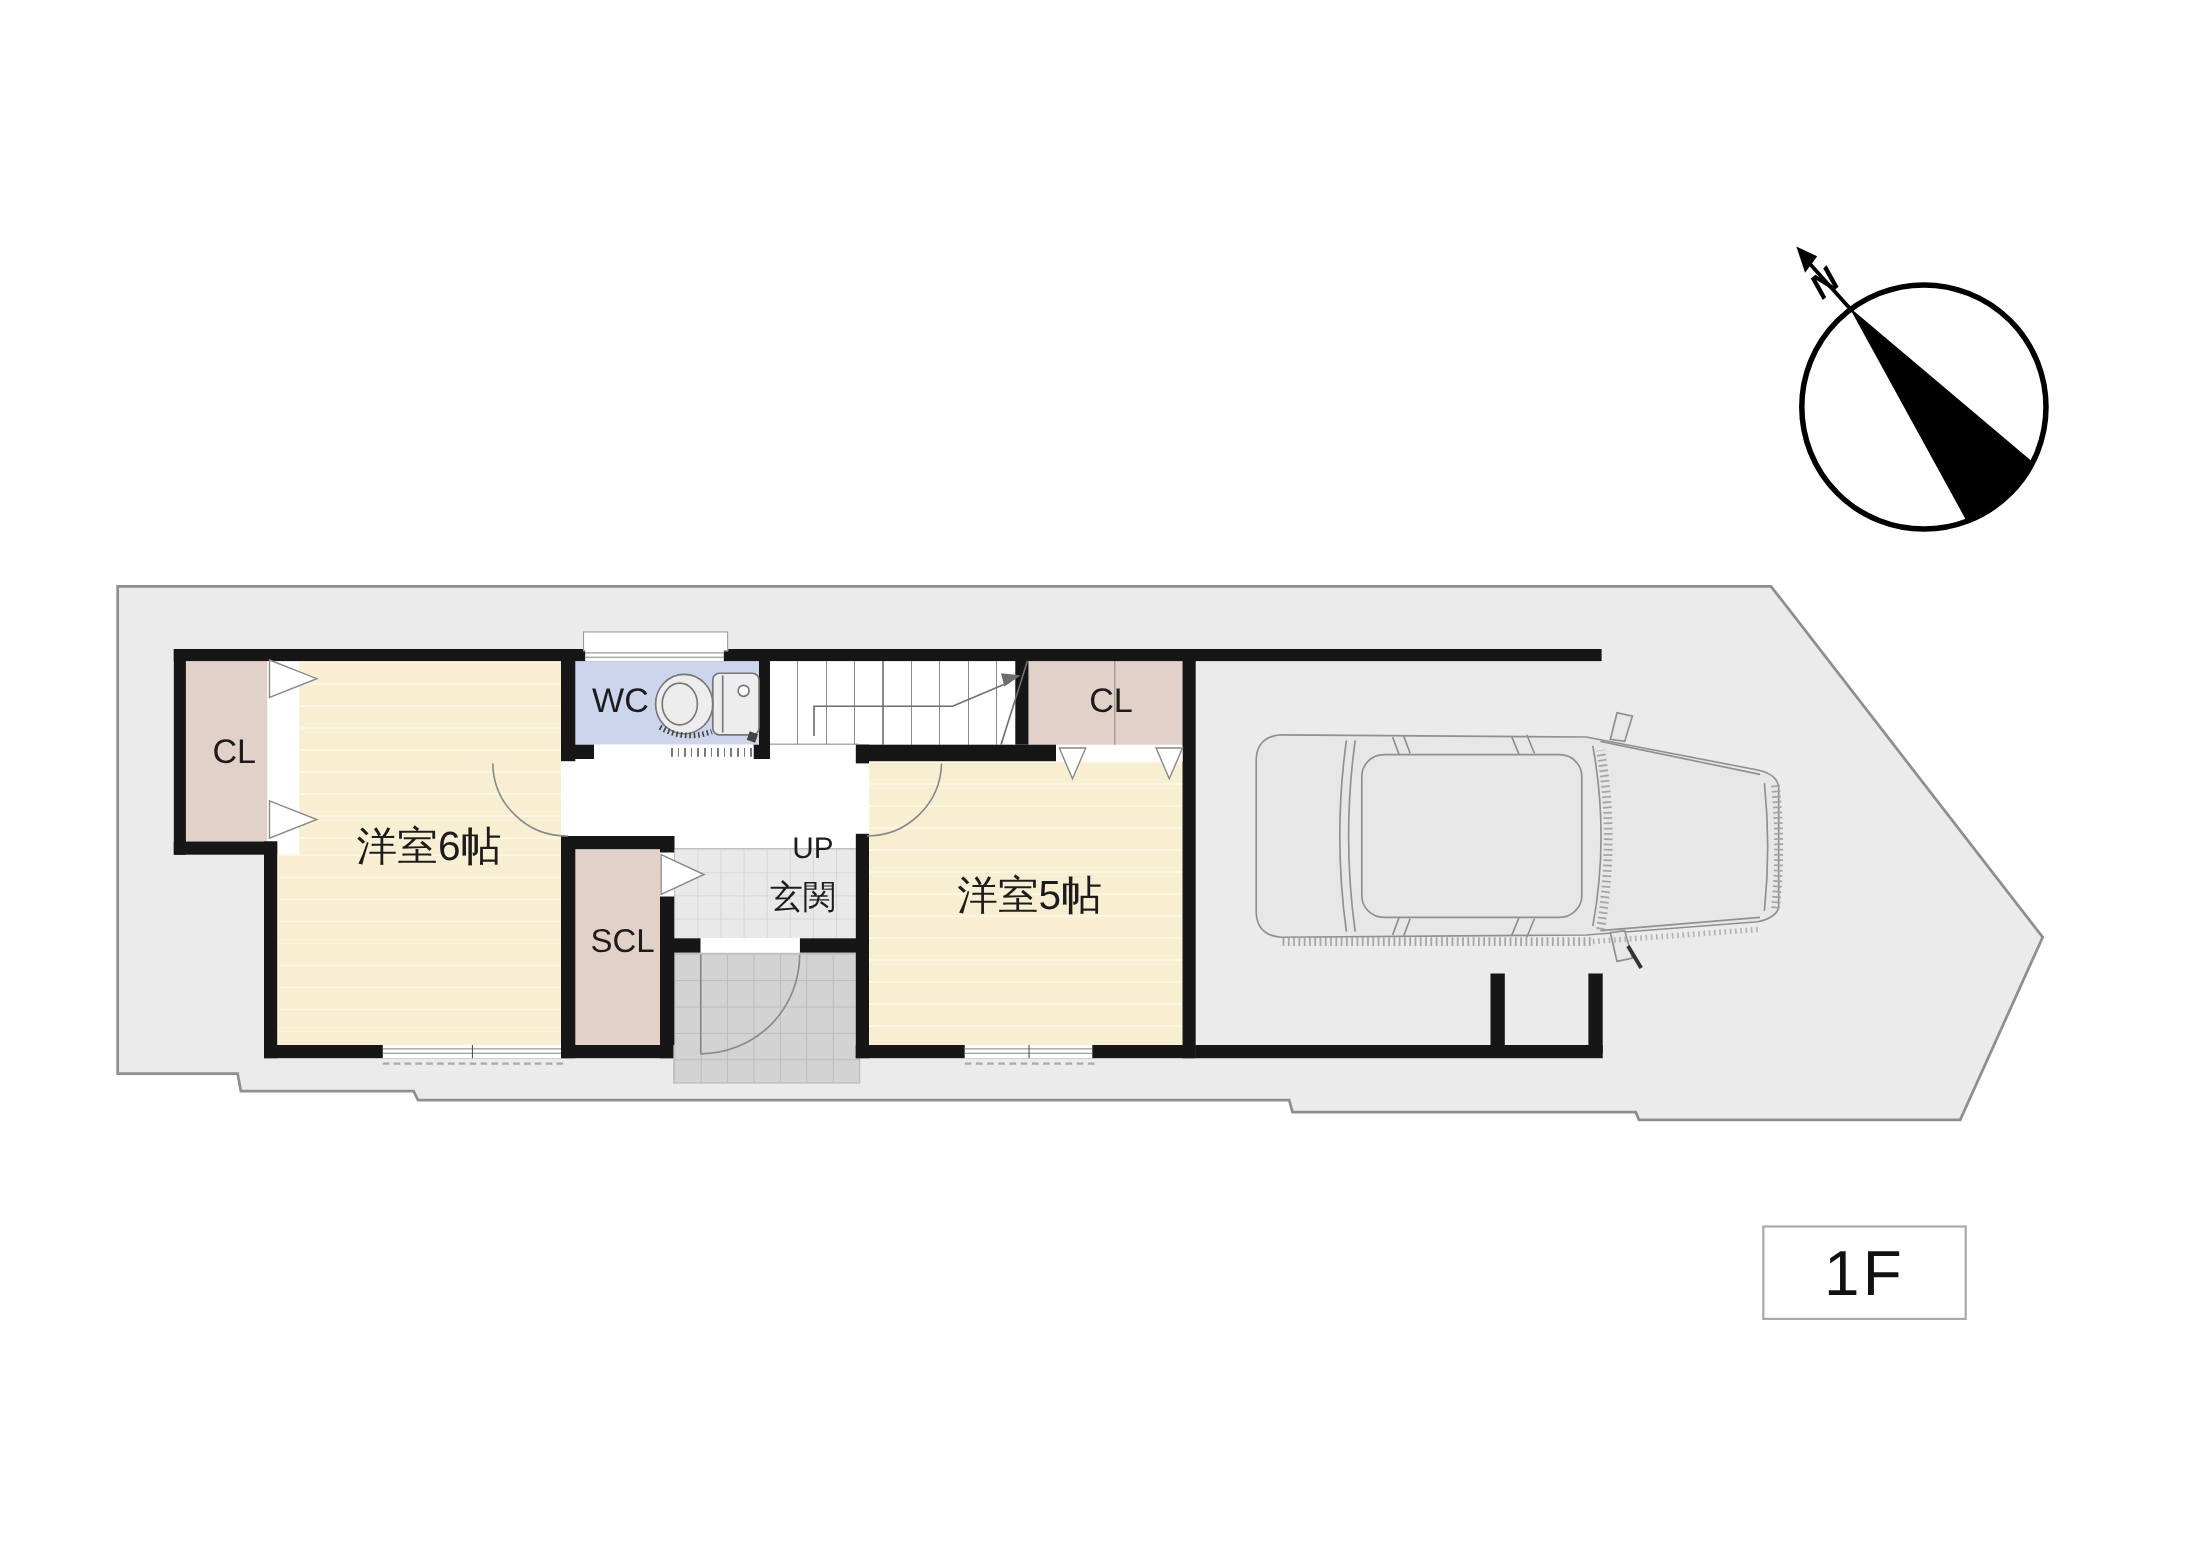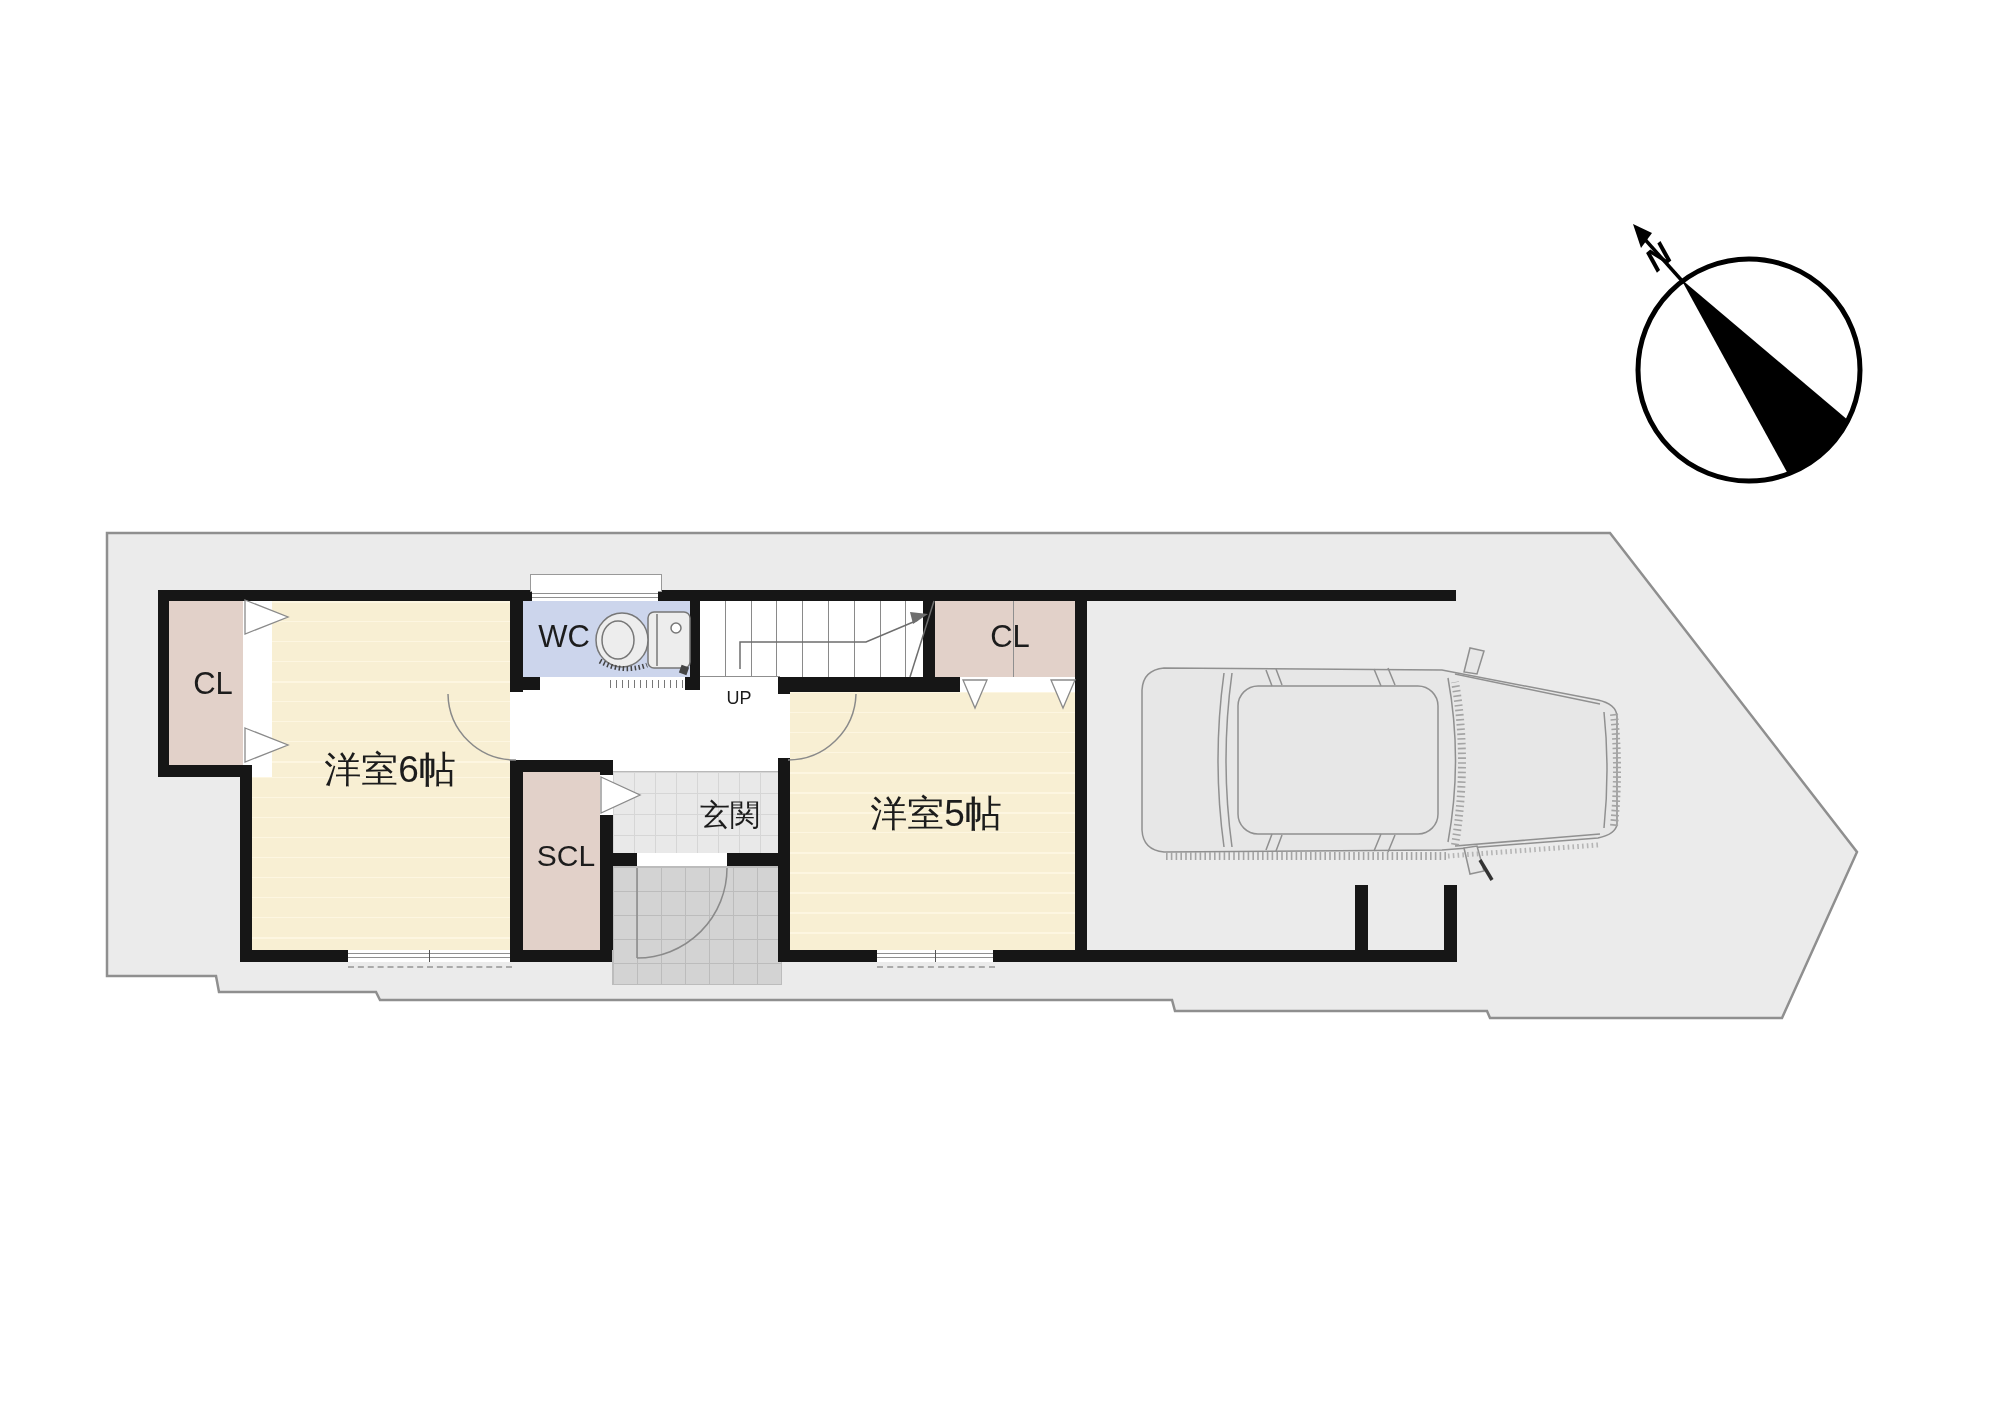--- a/index.html
+++ b/index.html
@@ -178,23 +178,24 @@
       <text x="1659" y="268" font-size="32" font-style="italic" font-weight="600" text-anchor="middle" transform="rotate(-40 1659 258)" fill="#000">N</text>
     </g>
   </svg>
 
   <div class="lbl" style="left:168px;top:662px;width:90px;height:44px;font-size:31px;">CL</div>
   <div class="lbl lbl2" style="left:290px;top:720px;width:200px;height:100px;font-size:37px;">
        <span>洋室</span>
        <span>6帖</span>
   </div>
   <div class="lbl" style="left:514px;top:617px;width:100px;height:40px;font-size:31px;">WC</div>
-  <div class="lbl" style="left:699px;top:679px;width:80px;height:38px;font-size:18px;">UP</div>
+  <div class="lbl" style="left:699px;top:752px;width:80px;height:38px;font-size:27px;">UP</div>
   <div class="lbl" style="left:960px;top:616px;width:100px;height:42px;font-size:31px;">CL</div>
   <div class="lbl lbl2" style="left:836px;top:764px;width:200px;height:100px;font-size:37px;">
        <span>洋室</span>
        <span>5帖</span>
   </div>
   <div class="lbl" style="left:516px;top:836px;width:100px;height:40px;font-size:30px;">SCL</div>
   <div class="lbl" style="left:670px;top:795px;width:120px;height:40px;font-size:30px;">玄関</div>
 
+  <div class="badge">1F</div>
 
 </div>
 
 </body></html>

